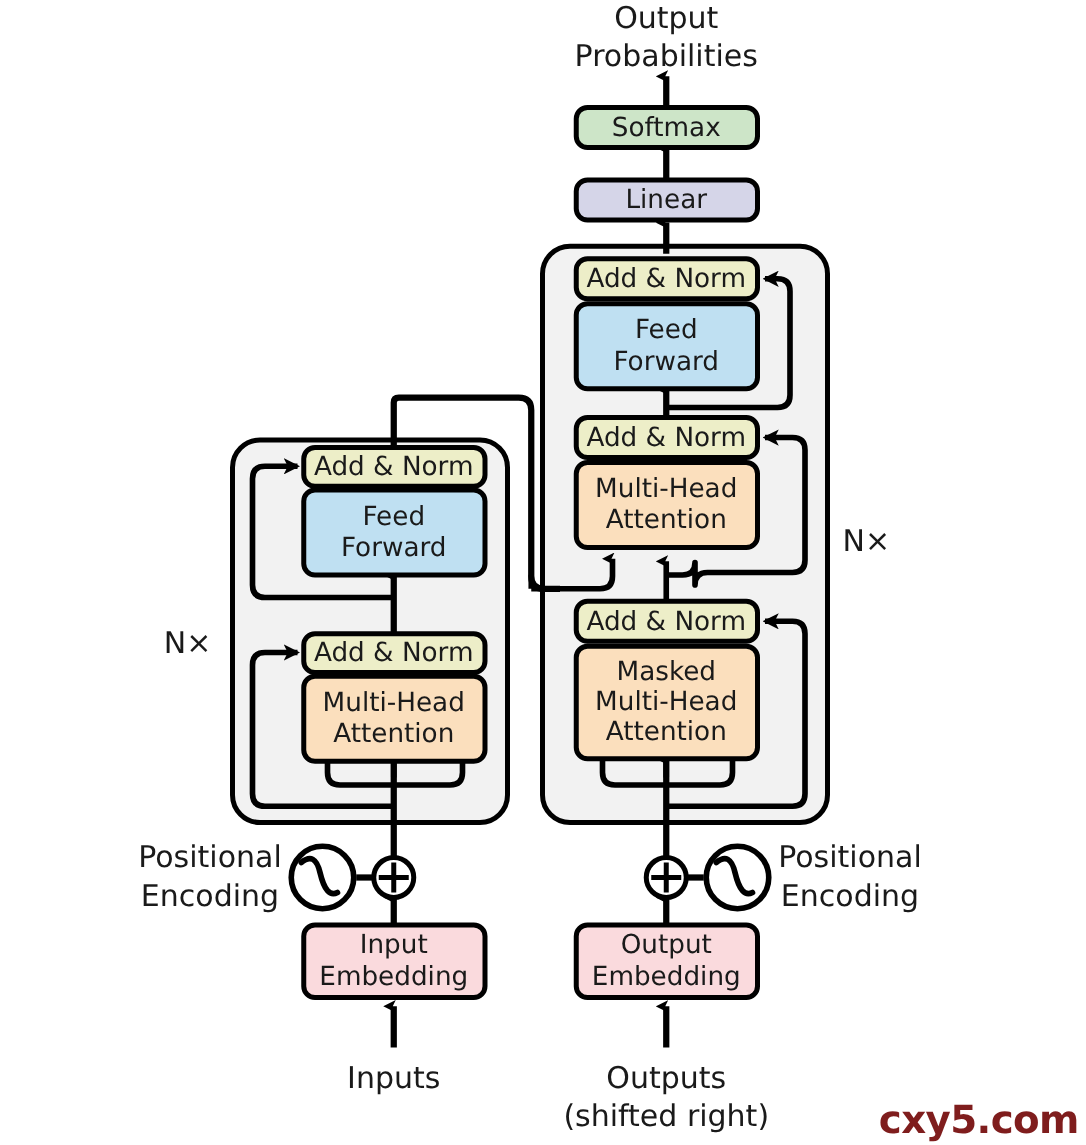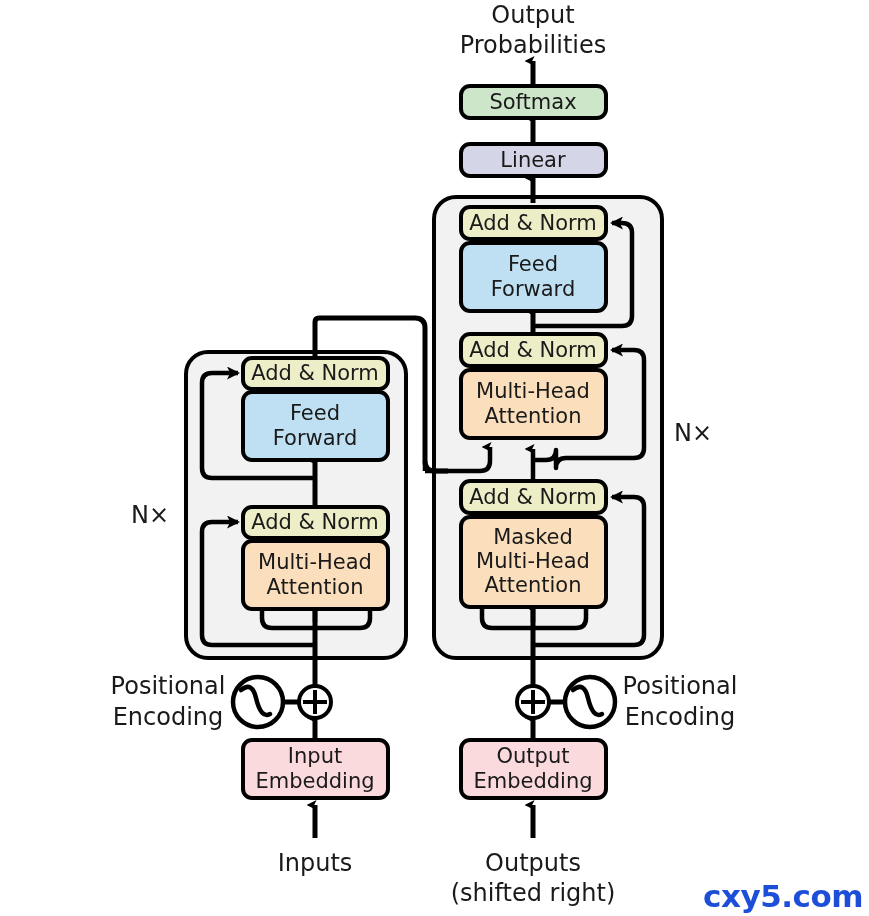--- a/index.html
+++ b/index.html
@@ -86,21 +86,21 @@
     text-anchor: middle;
     dominant-baseline: middle;
   }
   .watermark {
     position: absolute;
     right: 6px;
     bottom: 4px;
     font-family: "DejaVu Sans", sans-serif;
     font-weight: bold;
     font-size: 31px;
-    color: #1d4ed8;
+    color: #7f1d1d;
     letter-spacing: -0.5px;
     line-height: 1;
   }
 </style>
 </head>
 <body>
 
 <div id="figure-root">
 
   <svg id="diagram" viewBox="0 0 869 916">

